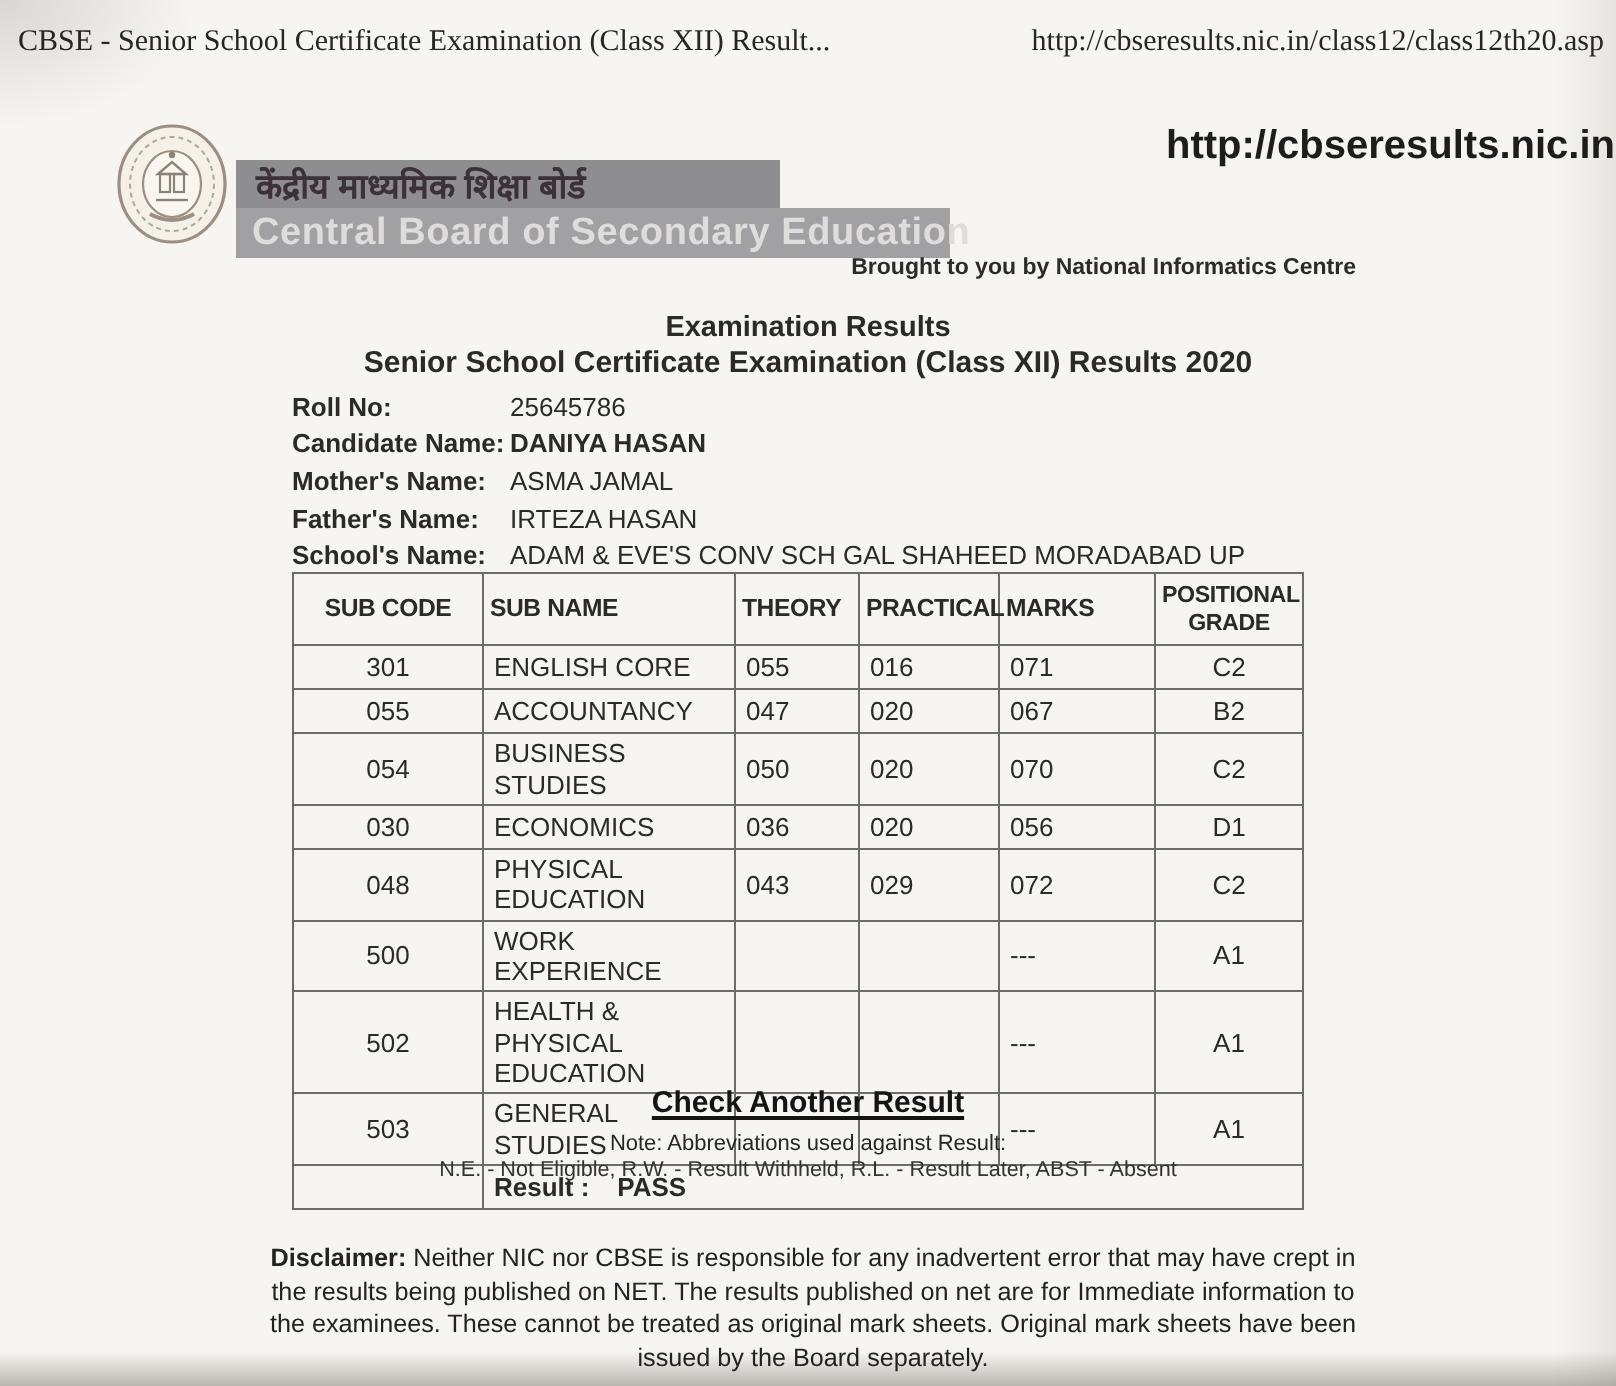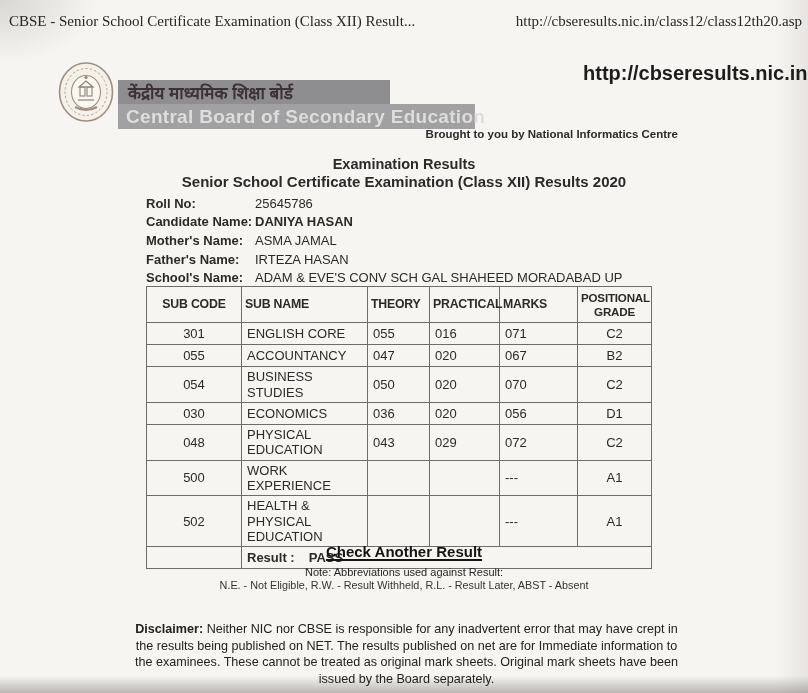--- a/index.html
+++ b/index.html
@@ -184,20 +184,28 @@
     </tr>
     <tr>
       <td class="t-c">502</td>
       <td class="t-l">HEALTH &amp; PHYSICAL EDUCATION</td>
       <td class="t-l"></td>
       <td class="t-l"></td>
       <td class="t-l">---</td>
       <td class="t-c">A1</td>
     </tr>
     <tr>
+      <td class="t-c">503</td>
+      <td class="t-l">GENERAL STUDIES</td>
+      <td class="t-l"></td>
+      <td class="t-l"></td>
+      <td class="t-l">---</td>
+      <td class="t-c">A1</td>
+    </tr>
+    <tr>
       <td></td>
       <td class="result-cell" colspan="5">
         <span>Result :</span><span class="gap"></span><span>PASS</span>
       </td>
     </tr>
   </tbody>
     </table>
 
   <div class="check-link">
     <span>Check Another Result</span>

